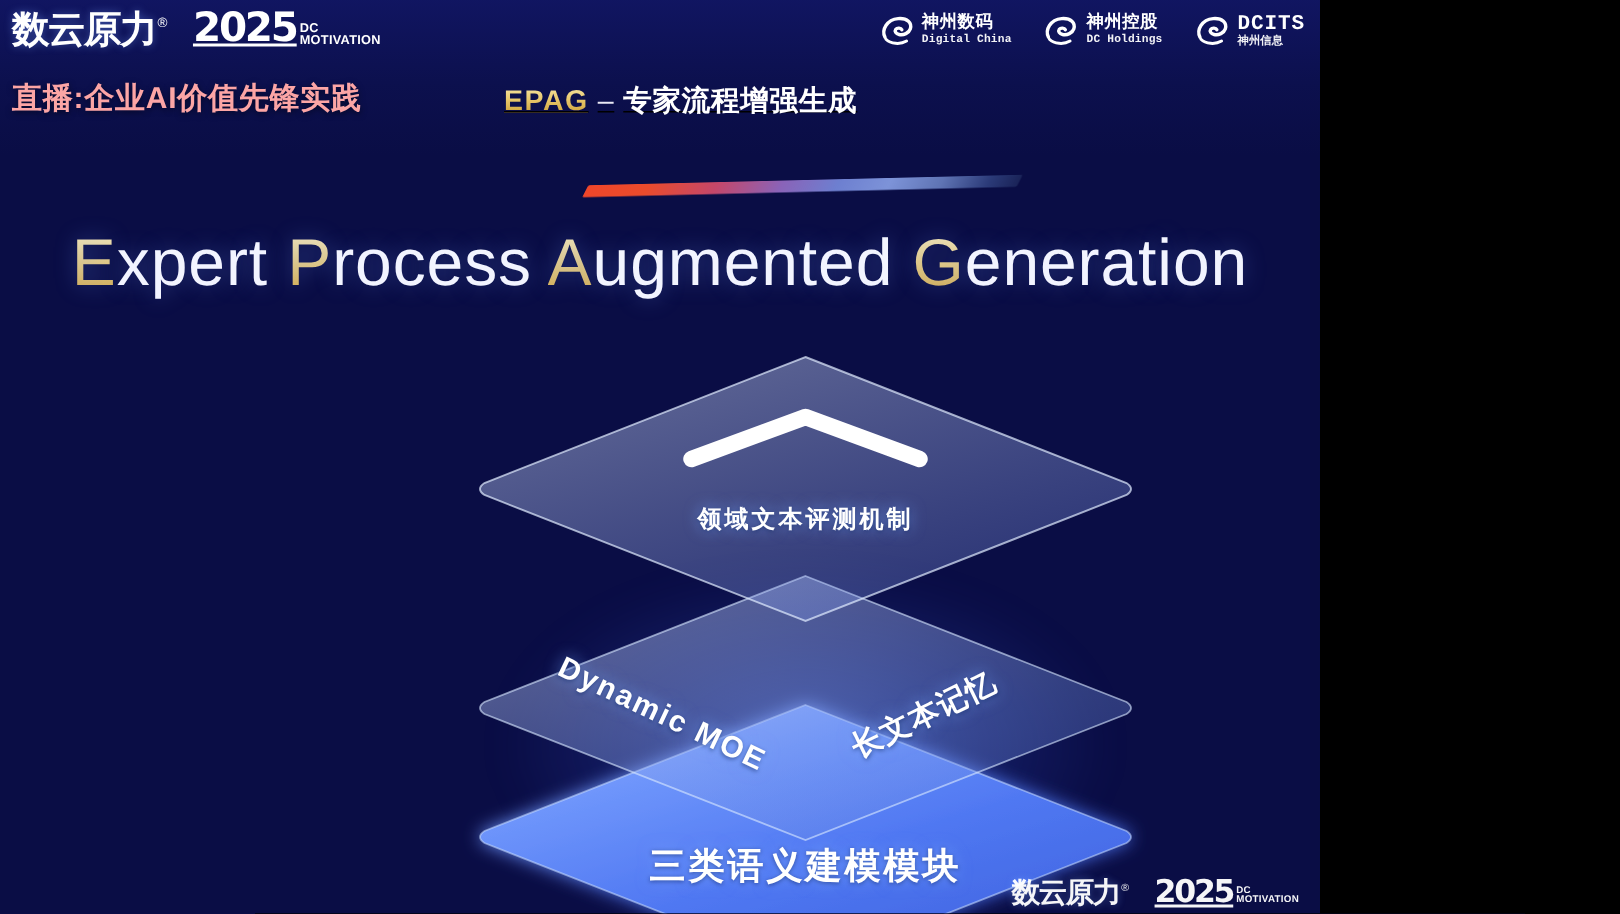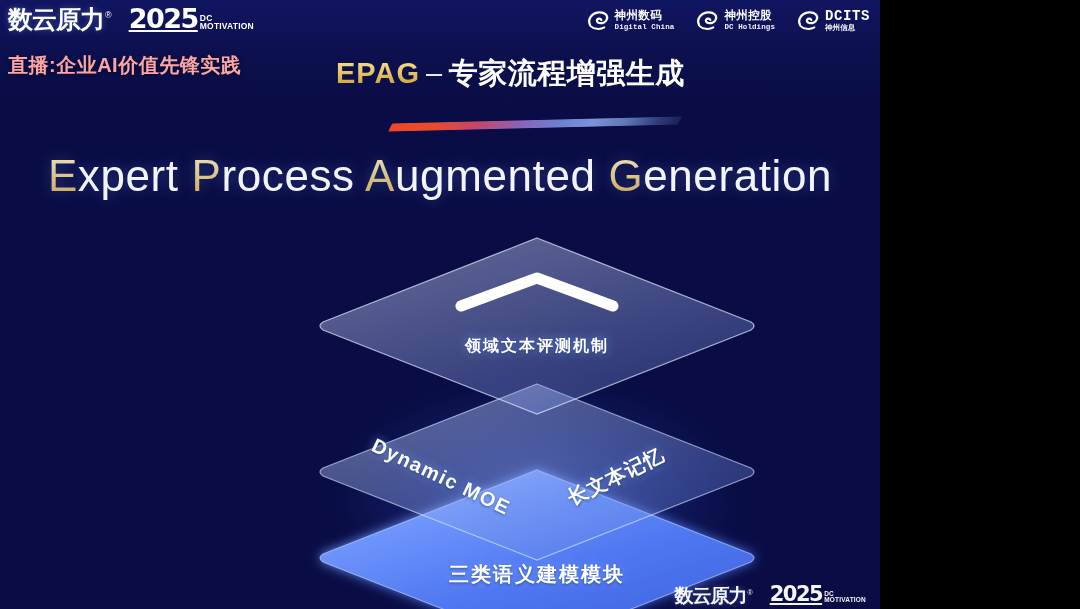--- a/index.html
+++ b/index.html
@@ -122,24 +122,25 @@
   .partner-cn.latin {
     font-size: 14px;
     font-weight: 800;
     letter-spacing: 0.6px;
   }
 
   
   #epag-title {
     position: absolute;
     left: 336px; top: 54px;
-    font-size: 29px;
+    font-size: 19px;
     font-weight: 700;
     white-space: nowrap;
     letter-spacing: 0.5px;
+    text-decoration: underline;
   }
   #epag-title .epag-acronym {
     background: linear-gradient(180deg, #f6e6a8 0%, #e8c76a 45%, #c99b30 100%);
     -webkit-background-clip: text;
     background-clip: text;
     color: transparent;
     font-weight: 700;
     letter-spacing: 1px;
   }
   #epag-title .epag-dash { color: #e9e9f4; margin: 0 6px; font-weight: 400; }
@@ -233,21 +234,21 @@
     font-size: 20px;
     letter-spacing: 1px;
     transform: rotate(-26deg);
     transform-origin: left center;
   }
 
   #layer-bottom { top: 232px; }
   #label-bottom {
     left: 0; right: 0; top: 97px;
     text-align: center;
-    font-size: 20px;
+    font-size: 24px;
     letter-spacing: 2px;
   }
 
   #chevron-icon {
     position: absolute;
     left: 140px; top: 38px;
     width: 168px; height: 44px;
   }
 
   

